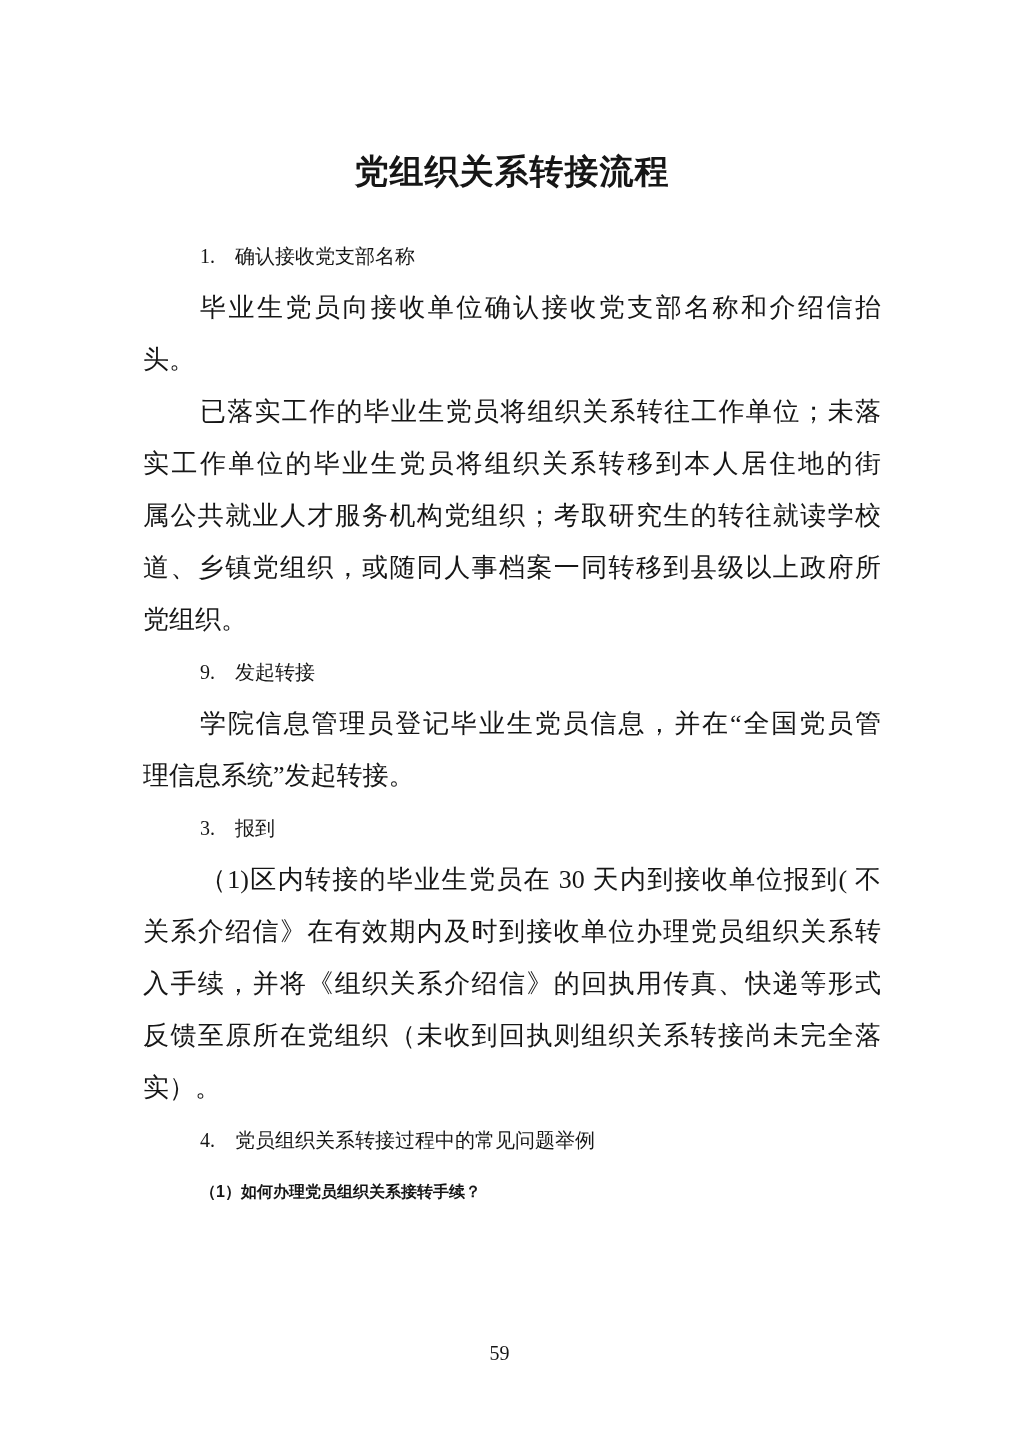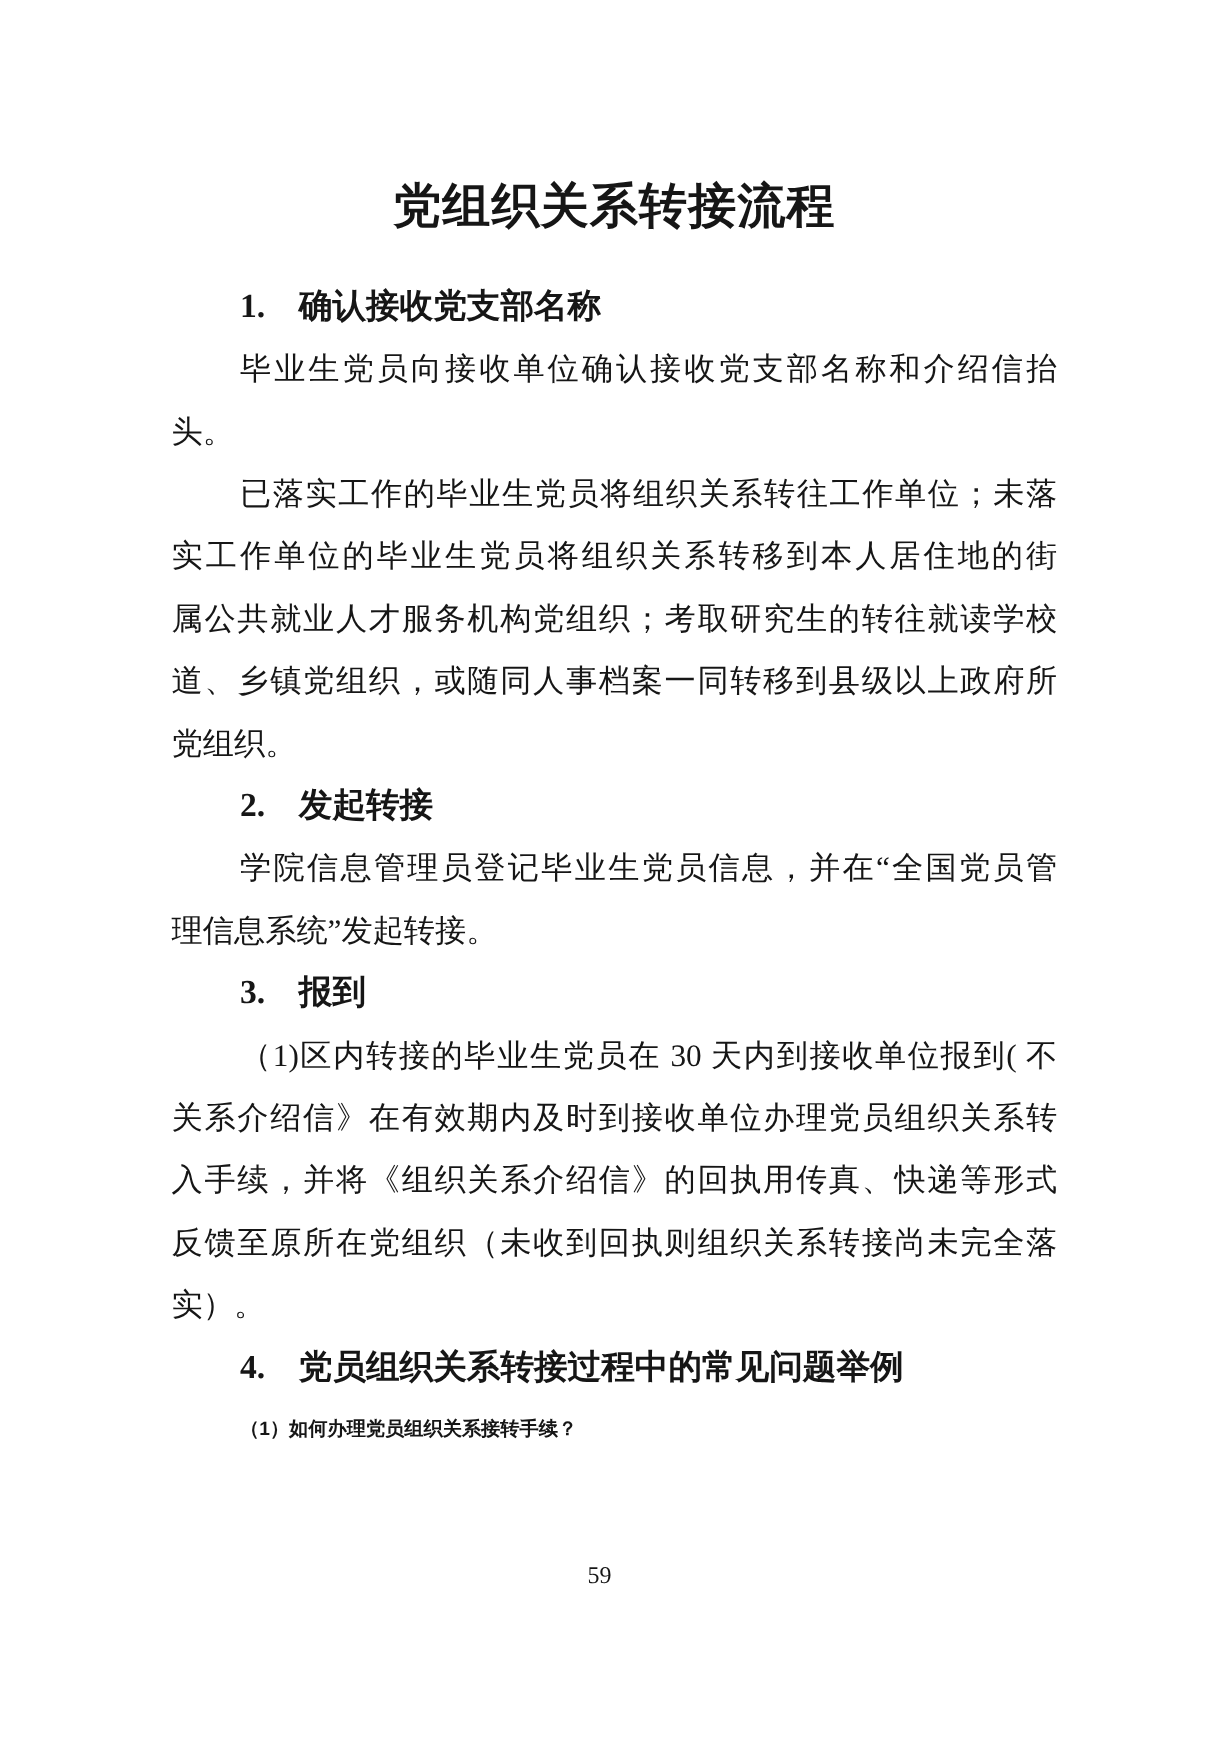--- a/index.html
+++ b/index.html
@@ -20,21 +20,21 @@
     inset: 0;
     background: #ffffff;
   }
   .title {
     position: absolute;
     top: 148px;
     left: 143px;
     width: 738px;
     margin: 0;
     text-align: center;
-    font-size: 40px;
+    font-size: 34px;
     line-height: 48px;
     font-weight: bold;
     letter-spacing: 1px;
   }
   .doc-body {
     position: absolute;
     top: 230px;
     left: 143px;
     width: 738px;
     font-size: 26px;
@@ -45,34 +45,34 @@
   }
   .fill {
     text-align: justify;
     text-align-last: justify;
     text-justify: inter-character;
   }
   .indent {
     padding-left: 57px;
   }
   .heading {
-    font-weight: bold;
-    font-size: 28px;
+    font-weight: normal;
+    font-size: 20px;
   }
   .b {
     font-weight: normal;
   }
   .q-bold {
     font-weight: bold;
     font-family: "Liberation Sans", "DejaVu Sans", sans-serif;
     font-size: 16px;
   }
   .page-number {
     position: absolute;
-    top: 1300px;
+    top: 1340px;
     left: 0;
     width: 999px;
     text-align: center;
     font-size: 20px;
     line-height: 26px;
   }
 </style>
 </head>
 <body>
 
@@ -86,21 +86,21 @@
 
     <div class="line fill indent">毕业生党员向接收单位确认接收党支部名称和介绍信抬</div>
     <div class="line">头。</div>
 
     <div class="line fill indent"><span class="b">已落实工作</span><span>的毕业生党员将组织关系转往工作单位；</span><span class="b">未落</span></div>
     <div class="line fill"><span class="b">实工作</span><span>单位的毕业生党员将组织关系转移到本人居住地的街</span></div>
     <div class="line fill"><span>属公共就业人才服务机构党组织；</span><span class="b">考取研究生</span><span>的转往就读学校</span></div>
     <div class="line fill">道、乡镇党组织，或随同人事档案一同转移到县级以上政府所</div>
     <div class="line">党组织。</div>
 
-    <div class="line heading indent">2.　发起转接</div>
+    <div class="line heading indent">9.　发起转接</div>
 
     <div class="line fill indent">学院信息管理员登记毕业生党员信息，并在“全国党员管</div>
     <div class="line">理信息系统”发起转接。</div>
 
     <div class="line heading indent">3.　报到</div>
 
     <div class="line fill indent">（1)区内转接的毕业生党员在 30 天内到接收单位报到( 不</div>
 
     <div class="line fill">关系介绍信》在有效期内及时到接收单位办理党员组织关系转</div>
     <div class="line fill">入手续，并将《组织关系介绍信》的回执用传真、快递等形式</div>

